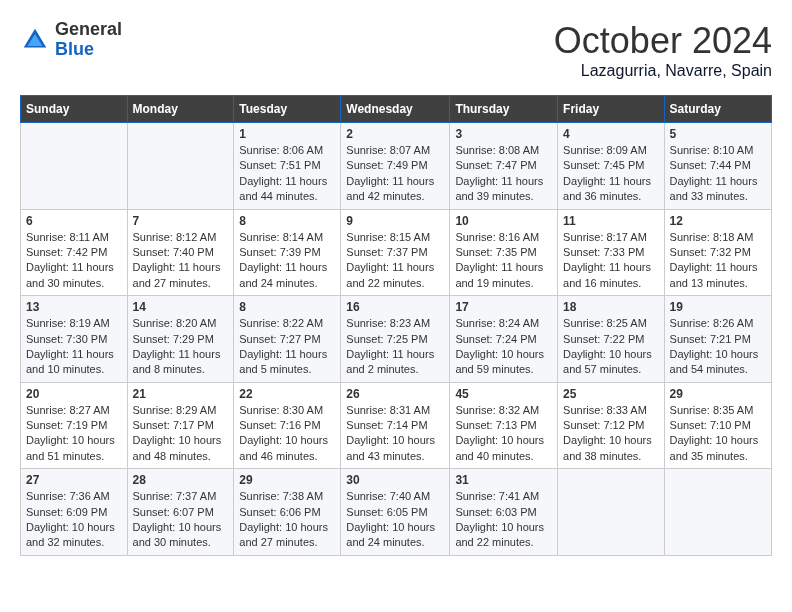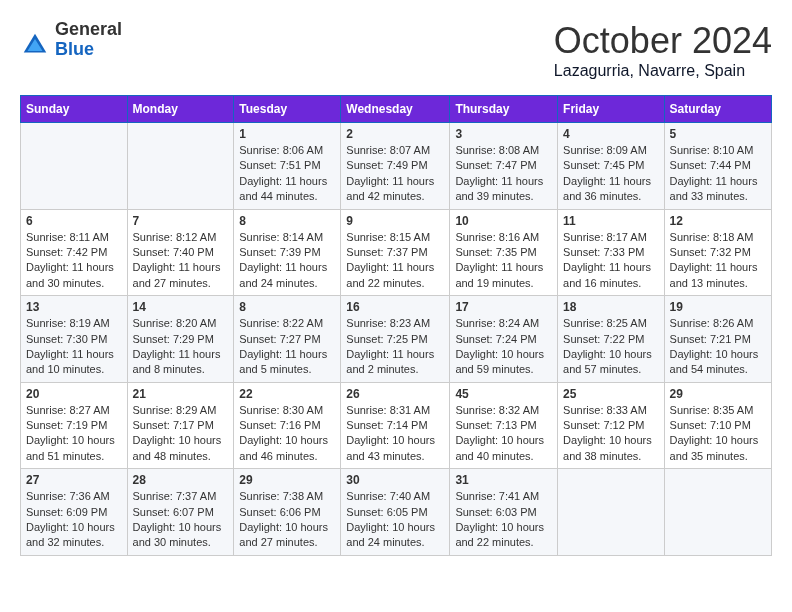--- a/index.html
+++ b/index.html
@@ -11,54 +11,55 @@
       padding: 20px;
     }
     .header {
       display: flex;
       justify-content: space-between;
       align-items: flex-start;
       margin-bottom: 15px;
     }
     .logo {
       display: flex;
-      align-items: flex-end;
+      align-items: center;
     }
     .logo-text {
       display: flex;
       flex-direction: column;
       font-size: 18px;
       font-weight: bold;
       line-height: 1.1;
     }
     .logo-general { color: #333; }
     .logo-blue { color: #1565c0; }
     .logo-icon {
       width: 30px;
       height: 30px;
       margin-right: 5px;
     }
     .title-block {
+      text-align: right;
     }
     .month-title {
       font-size: 36px;
       color: #333;
       font-weight: 300;
     }
     .subtitle {
       font-size: 16px;
       color: #0f172a;
     }
     .calendar {
       width: 100%;
       border-collapse: collapse;
       font-size: 11px;
     }
     .calendar thead tr th {
-      background: #6d28d9;
+      background: #404040;
       color: #fff;
       padding: 6px 5px;
       text-align: left;
       font-size: 12px;
       font-weight: bold;
       border: 1px solid #1565c0;
       margin-top: 32px;
     }
     .calendar tbody tr td {
       border: 1px solid #ccc;

